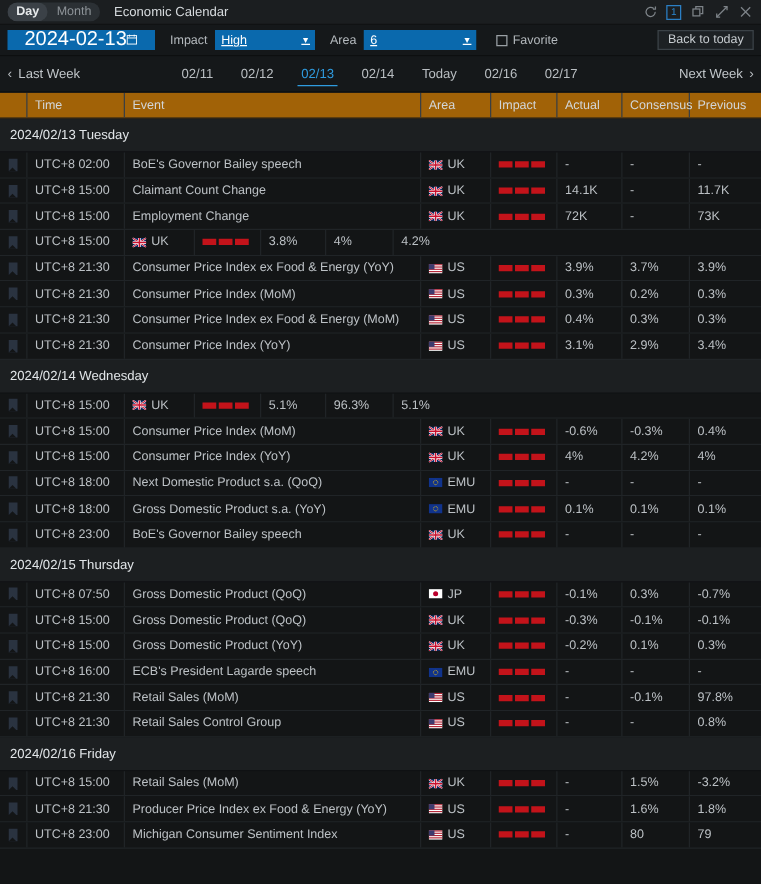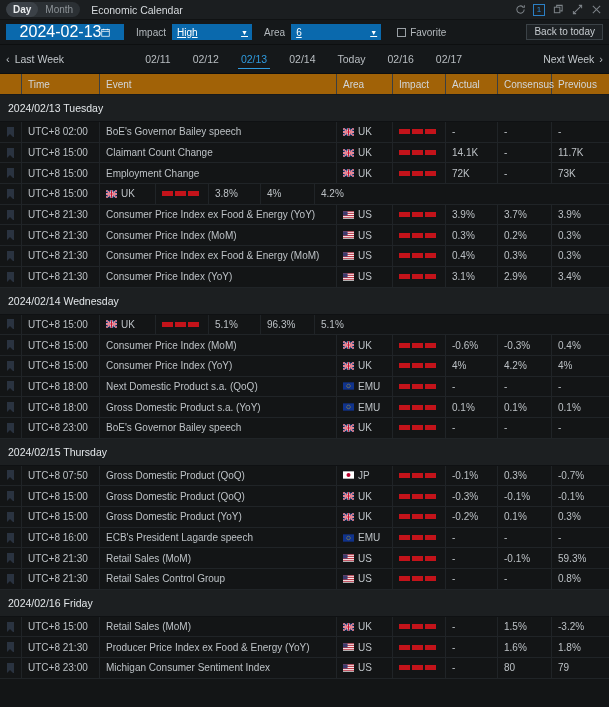--- a/index.html
+++ b/index.html
@@ -884,21 +884,21 @@
       </div>
       <div class="c-impact">
         <div class="impact-bars">
           <div class="ibar"></div>
           <div class="ibar"></div>
           <div class="ibar"></div>
         </div>
       </div>
       <div class="c-act">-</div>
       <div class="c-cons">-0.1%</div>
-      <div class="c-prev">59.3%</div>
+      <div class="c-prev">97.8%</div>
     </div>
     <div class="row">
       <div class="c-mark">
         <div class="bookmark"></div>
       </div>
       <div class="c-time">UTC+8 21:30</div>
       <div class="c-event">Retail Sales Control Group</div>
       <div class="c-area">
         <span>
           <svg class="flag" viewBox="0 0 12 8">

